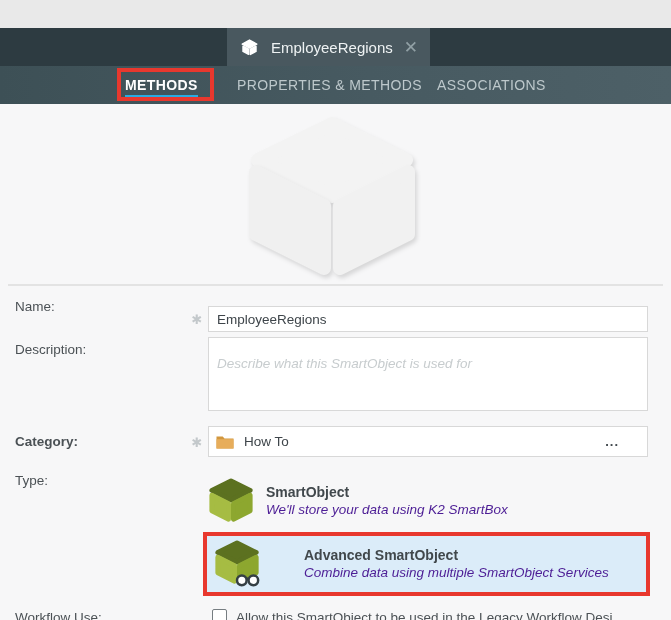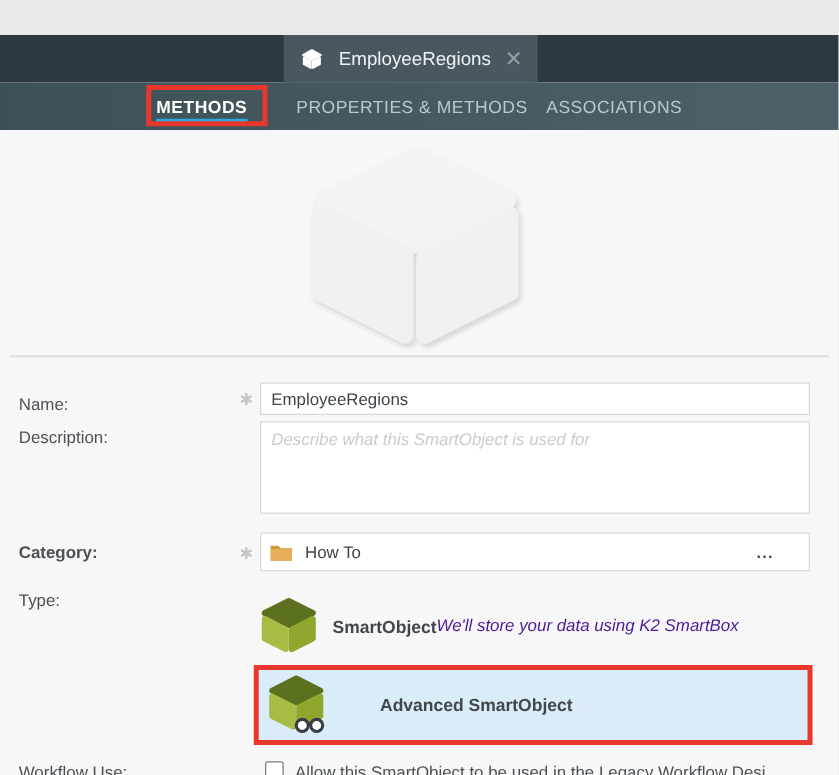--- a/index.html
+++ b/index.html
@@ -35,43 +35,43 @@
   .content{position:absolute;left:0;top:76px;width:671px;height:544px;}
   .big-cube{position:absolute;left:232px;top:8px;}
   .big-cube polygon{filter:drop-shadow(2px 3px 2px rgba(0,0,0,0.13));}
   .divider{position:absolute;left:8px;top:180px;width:655px;height:2px;background:#e3e3e3;}
   .field-label{position:absolute;left:15px;font-size:13.5px;color:#4b5155;}
   .req-star{position:absolute;left:190px;width:14px;text-align:center;color:#c3c8cb;font-size:13px;}
   .tb{box-sizing:border-box;position:absolute;left:208px;width:440px;background:#ffffff;
       border:1px solid #d8d8d8;font-family:"Liberation Sans","DejaVu Sans",sans-serif;
       font-size:13.5px;color:#3e454a;}
   .name-input{top:202px;height:26px;padding:0 8px;outline:none;}
-  .desc-area{top:233px;height:74px;padding:6px 8px;resize:none;outline:none;}
+  .desc-area{top:233px;height:74px;padding:18px 8px;resize:none;outline:none;}
   .desc-area::placeholder{color:#c7ccce;font-style:italic;opacity:1;}
   .category-field{top:322px;height:31px;display:flex;align-items:center;padding:0 28px 0 6px;cursor:pointer;}
   .category-field .folder-ico{flex:0 0 auto;margin-right:9px;display:block;}
   .category-field .cat-value{flex:1 1 auto;font-size:13.5px;color:#3e454a;}
   .category-field .browse-btn{flex:0 0 auto;color:#41484d;font-weight:bold;font-size:13px;
       letter-spacing:1px;line-height:10px;cursor:pointer;}
   
   .type-option{position:absolute;display:flex;align-items:center;cursor:pointer;}
   .opt-plain{left:206px;top:370px;width:442px;height:54px;}
   .opt-selected{left:203px;top:428px;width:447px;height:64px;box-sizing:border-box;
       border:4px solid #e8382e;background:#dbecf9;padding-left:5px;gap:32px;}
   .type-option .opt-ico{flex:0 0 auto;margin-right:10px;display:block;}
-  .opt-text{display:flex;flex-direction:row;justify-content:center;}
+  .opt-text{display:flex;flex-direction:column;justify-content:center;}
   .opt-title{font-size:14px;font-weight:bold;color:#41484c;line-height:18px;}
   .opt-desc{font-size:13.5px;color:#4c1d95;line-height:18px;font-style:italic;}
   
   .wf-label{top:506px;}
   .wf-check{position:absolute;left:212px;top:505px;width:15px;height:15px;box-sizing:border-box;
       border:1.5px solid #767d81;border-radius:2px;background:#fff;cursor:pointer;}
   .wf-text{position:absolute;left:236px;top:506px;width:412px;font-size:13.5px;color:#4b5155;
       white-space:nowrap;overflow:hidden;}
-  .lbl-name{top:212px;}
+  .lbl-name{top:195px;}
   .lbl-desc{top:238px;}
   .lbl-cat{top:330px;font-weight:bold;}
   .lbl-type{top:369px;}
   .star-name{top:208px;}
   .star-cat{top:331px;}
 </style>
 </head>
 <body>
 
 <div class="screen">
@@ -150,20 +150,21 @@
         <polygon points="6,19 23.5,27.8 23.5,44 6,35.2" fill="#a6bc43" stroke="#a6bc43" stroke-width="5" stroke-linejoin="round"></polygon>
         <polygon points="28.5,27.8 46,19 46,35.2 28.5,44" fill="#8da72f" stroke="#8da72f" stroke-width="5" stroke-linejoin="round"></polygon>
         <g>
           <rect x="33.5" y="40" width="4" height="3" fill="#353f44"></rect>
           <circle cx="31" cy="43" r="5" fill="#ffffff" stroke="#353f44" stroke-width="2.6"></circle>
           <circle cx="43" cy="43" r="5" fill="#ffffff" stroke="#353f44" stroke-width="2.6"></circle>
         </g>
       </svg>
       <div class="opt-text">
         <div class="opt-title">Advanced SmartObject</div>
+        <div class="opt-desc">Combine data using multiple SmartObject Services</div>
       </div>
     </div>
 
     <div class="field-label wf-label">Workflow Use:</div>
     <div class="wf-check"></div>
     <div class="wf-text">Allow this SmartObject to be used in the Legacy Workflow Desi...</div>
 
   </div>
 </div>
 

